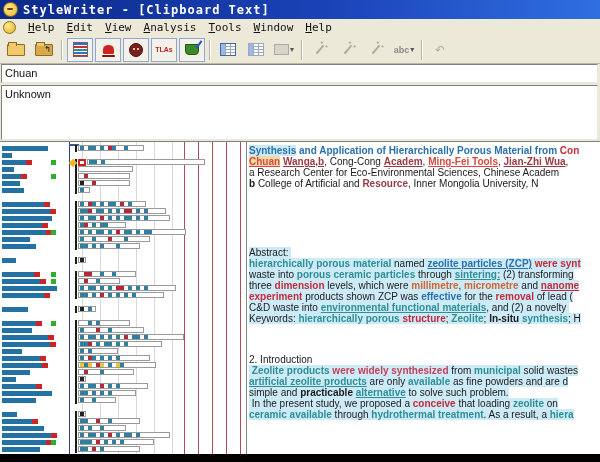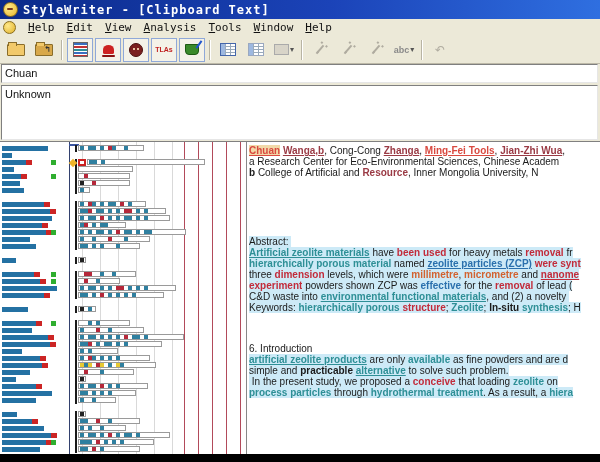--- a/index.html
+++ b/index.html
@@ -570,31 +570,33 @@
     <div class="rbar" style="left: 78px; top: 304px; width: 62px;">
       <div class="seg" style="left: 1px; background: rgb(47, 127, 159);"></div>
       <div class="seg" style="left: 5px; background: rgb(47, 127, 159);"></div>
       <div class="seg" style="left: 13px; background: rgb(181, 40, 58);"></div>
       <div class="seg" style="left: 21px; background: rgb(47, 127, 159);"></div>
     </div>
   </div>
 
 <div class="textpane">
   <div class="doc" id="doc">
-      <div class="line"><span class="sg br u ht">Chuan</span><span class="sg n"> </span><span class="sg m u">Wanga,b</span><span class="sg n">, Cong-Cong </span><span class="sg m u">Zhanga</span><span class="sg n">, </span><span class="sg br u">Ming-Fei Tools</span><span class="sg n">, </span><span class="sg m u">Jian-Zhi Wua</span><span class="sg n">, </span></div>
+      <div class="line"><span class="sg b hb">Synthesis</span><span class="sg b"> and Application of Hierarchically Porous Material from </span><span class="sg r">Con</span></div>
+      <div class="line"><span class="sg br u ht">Chuan</span><span class="sg n"> </span><span class="sg m u">Wanga,b</span><span class="sg n">, Cong-Cong </span><span class="sg m u">Academ</span><span class="sg n">, </span><span class="sg br u">Ming-Fei Tools</span><span class="sg n">, </span><span class="sg m u">Jian-Zhi Wua</span><span class="sg n">, </span></div>
       <div class="line"><span class="sg n">a Research Center for Eco-Environmental Sciences, Chinese Academ</span></div>
       <div class="line"><span class="sg bd">b</span><span class="sg n"> College of Artificial and </span><span class="sg m">Resource</span><span class="sg n">, Inner Mongolia University, N</span></div>
       <div class="line" style="margin-top: 58px;"><span class="sg n hb">Abstract: </span></div>
-      <div class="line"><span class="sg t u hb">Artificial zeolite materials</span><span class="sg n hb"> have </span><span class="sg r hb">been used</span><span class="sg n hb"> for heavy metals </span><span class="sg r hb">removal</span><span class="sg n hb"> fr</span></div>
       <div class="line"><span class="sg t hb">hierarchically porous material</span><span class="sg n hb"> named </span><span class="sg b u hb">zeolite particles (ZCP)</span><span class="sg n hb"> </span><span class="sg r hb">were synt</span></div>
+      <div class="line"><span class="sg n hb">waste into </span><span class="sg t hb">porous ceramic particles</span><span class="sg n hb"> through </span><span class="sg t u hb">sintering:</span><span class="sg n hb"> (2) transforming</span></div>
       <div class="line"><span class="sg n hb">three </span><span class="sg r hb">dimension</span><span class="sg n hb"> levels, which were </span><span class="sg ro hb">millimetre</span><span class="sg n hb">, </span><span class="sg ro hb">micrometre</span><span class="sg n hb"> and </span><span class="sg r u hb">nanome</span></div>
-      <div class="line"><span class="sg r hb">experiment</span><span class="sg n hb"> powders shown ZCP was </span><span class="sg b hb">effective</span><span class="sg n hb"> for the </span><span class="sg r hb">removal</span><span class="sg n hb"> of lead (</span></div>
+      <div class="line"><span class="sg r hb">experiment</span><span class="sg n hb"> products shown ZCP was </span><span class="sg b hb">effective</span><span class="sg n hb"> for the </span><span class="sg r hb">removal</span><span class="sg n hb"> of lead (</span></div>
       <div class="line"><span class="sg n hb">C&amp;D waste into </span><span class="sg t u hb">environmental functional materials</span><span class="sg n hb">, and (2) a novelty </span></div>
       <div class="line"><span class="sg n hb">Keywords: </span><span class="sg t hb">hierarchically porous</span><span class="sg n hb"> </span><span class="sg r hb">structure</span><span class="sg n hb">; </span><span class="sg t hb">Zeolite</span><span class="sg n hb">; </span><span class="sg bd hb">In-situ</span><span class="sg n hb"> </span><span class="sg t hb">synthesis</span><span class="sg n hb">; H</span></div>
-      <div class="line" style="margin-top: 30px;"><span class="sg n">6. Introduction</span></div>
+      <div class="line" style="margin-top: 30px;"><span class="sg n">2. Introduction</span></div>
+      <div class="line"><span class="sg n hb"> </span><span class="sg t hb">Zeolite products</span><span class="sg n hb"> </span><span class="sg pk hb">were widely synthesized</span><span class="sg n hb"> from </span><span class="sg t hb">municipal</span><span class="sg n hb"> solid wastes</span></div>
       <div class="line"><span class="sg t u hb">artificial zeolite products</span><span class="sg n hb"> are only </span><span class="sg t hb">available</span><span class="sg n hb"> as fine powders and are d</span></div>
       <div class="line"><span class="sg n hb">simple and </span><span class="sg bd hb">practicable</span><span class="sg n hb"> </span><span class="sg t u hb">alternative</span><span class="sg n hb"> to solve such problem.</span></div>
       <div class="line"><span class="sg n hb"> In the present study, we proposed a </span><span class="sg r hb">conceive</span><span class="sg n hb"> that loading </span><span class="sg t hb">zeolite</span><span class="sg n hb"> on</span></div>
-      <div class="line"><span class="sg t hb">process particles</span><span class="sg n hb"> through </span><span class="sg t hb">hydrothermal treatment</span><span class="sg n hb">. As a result, a </span><span class="sg t hb">hiera</span></div>
+      <div class="line"><span class="sg t hb">ceramic available</span><span class="sg n hb"> through </span><span class="sg t hb">hydrothermal treatment</span><span class="sg n hb">. As a result, a </span><span class="sg t hb">hiera</span></div>
     </div>
 </div>
 
 <div class="bottombar"></div>
 
 </body></html>

